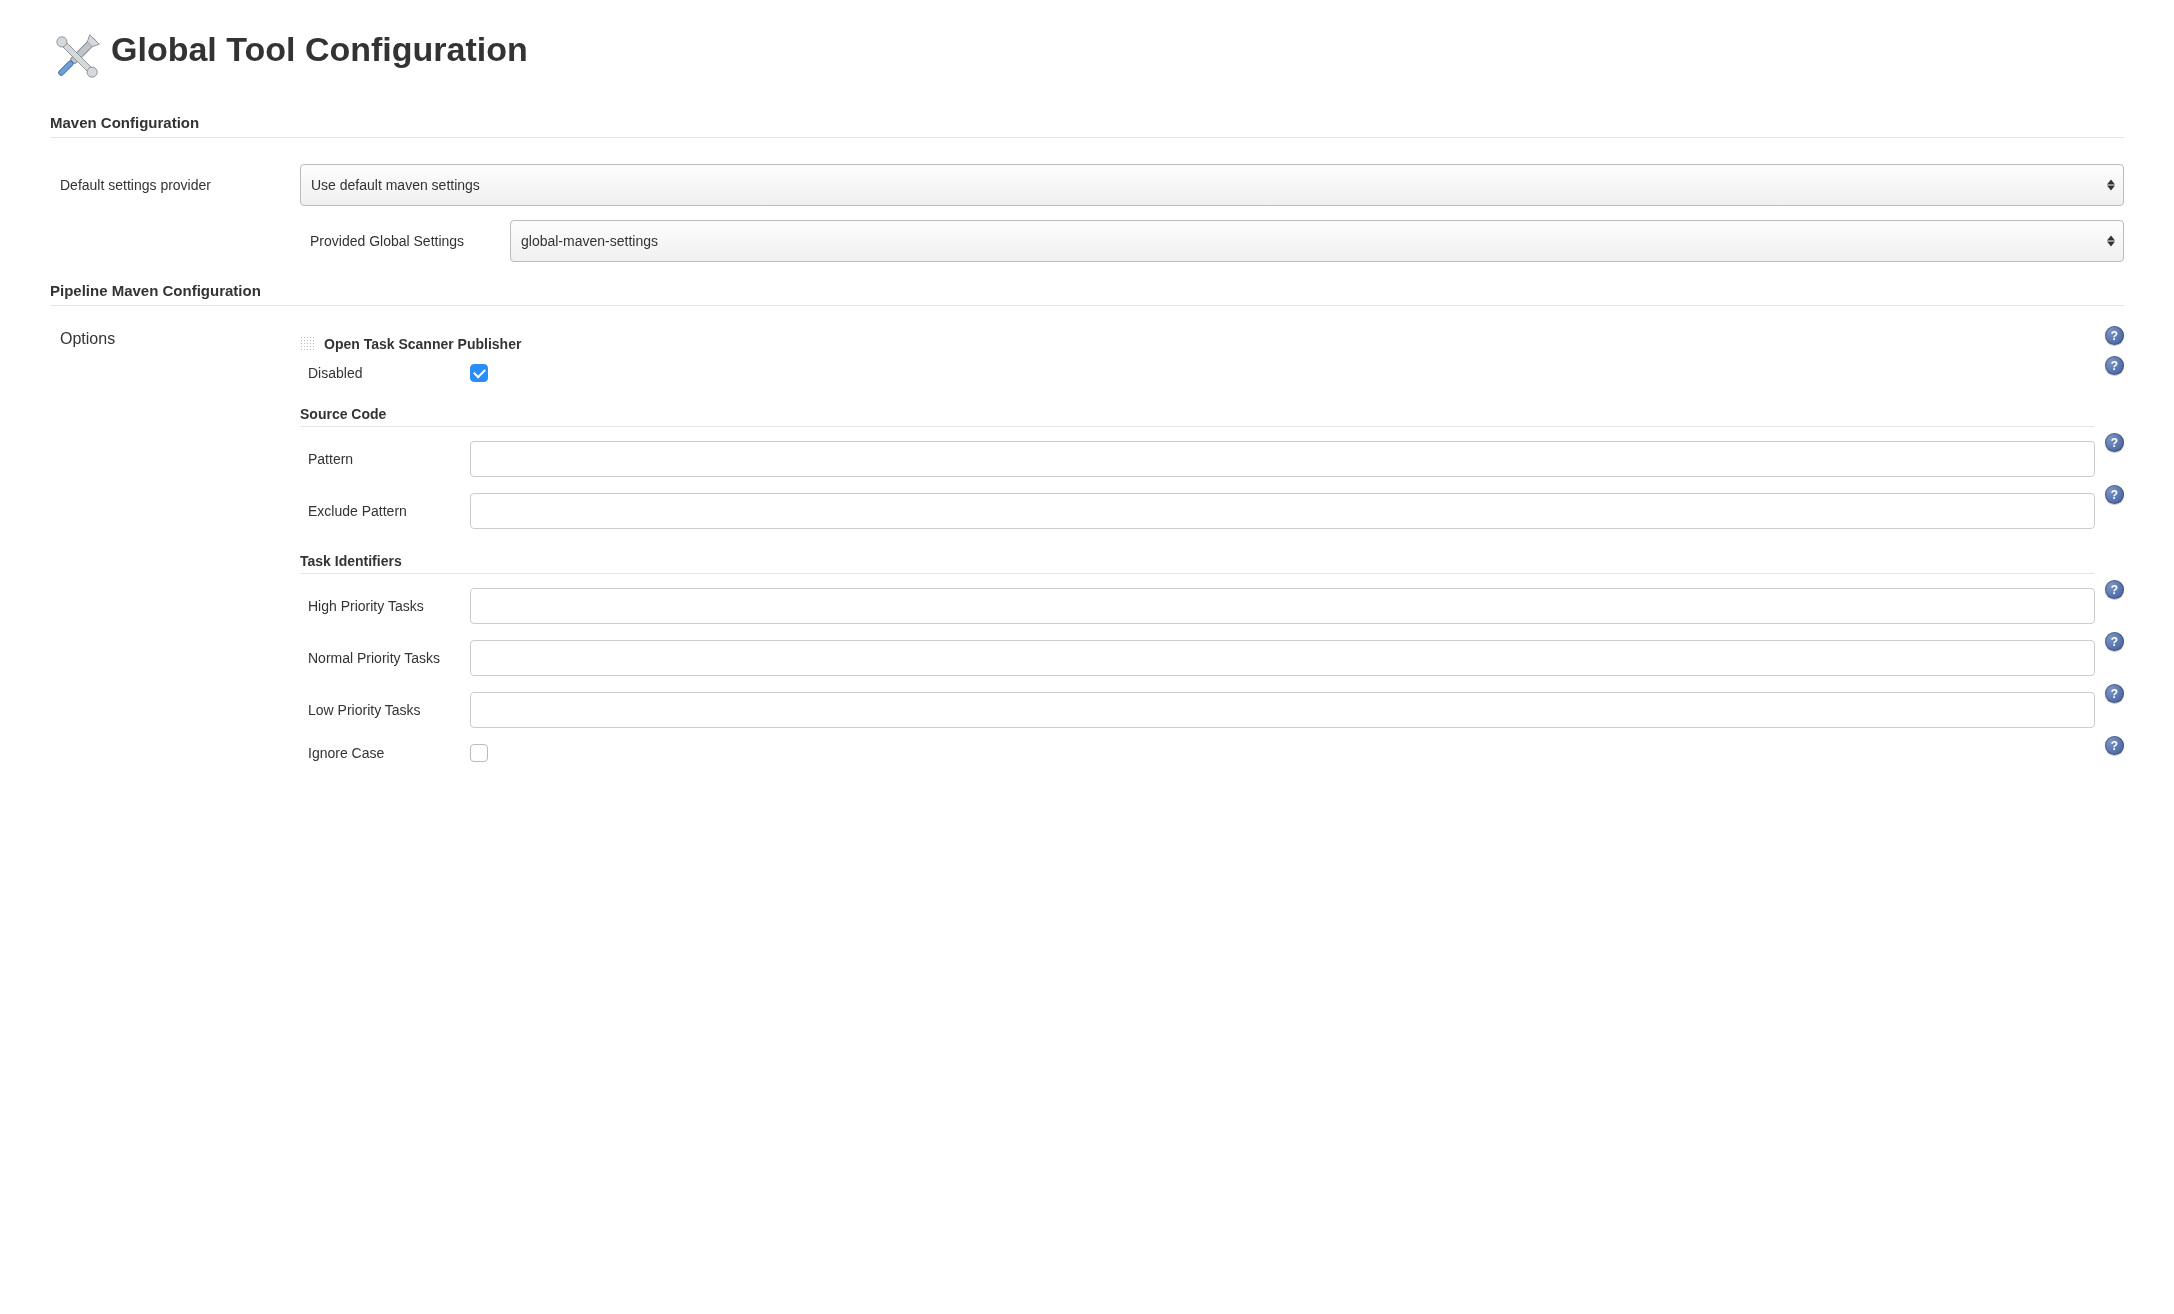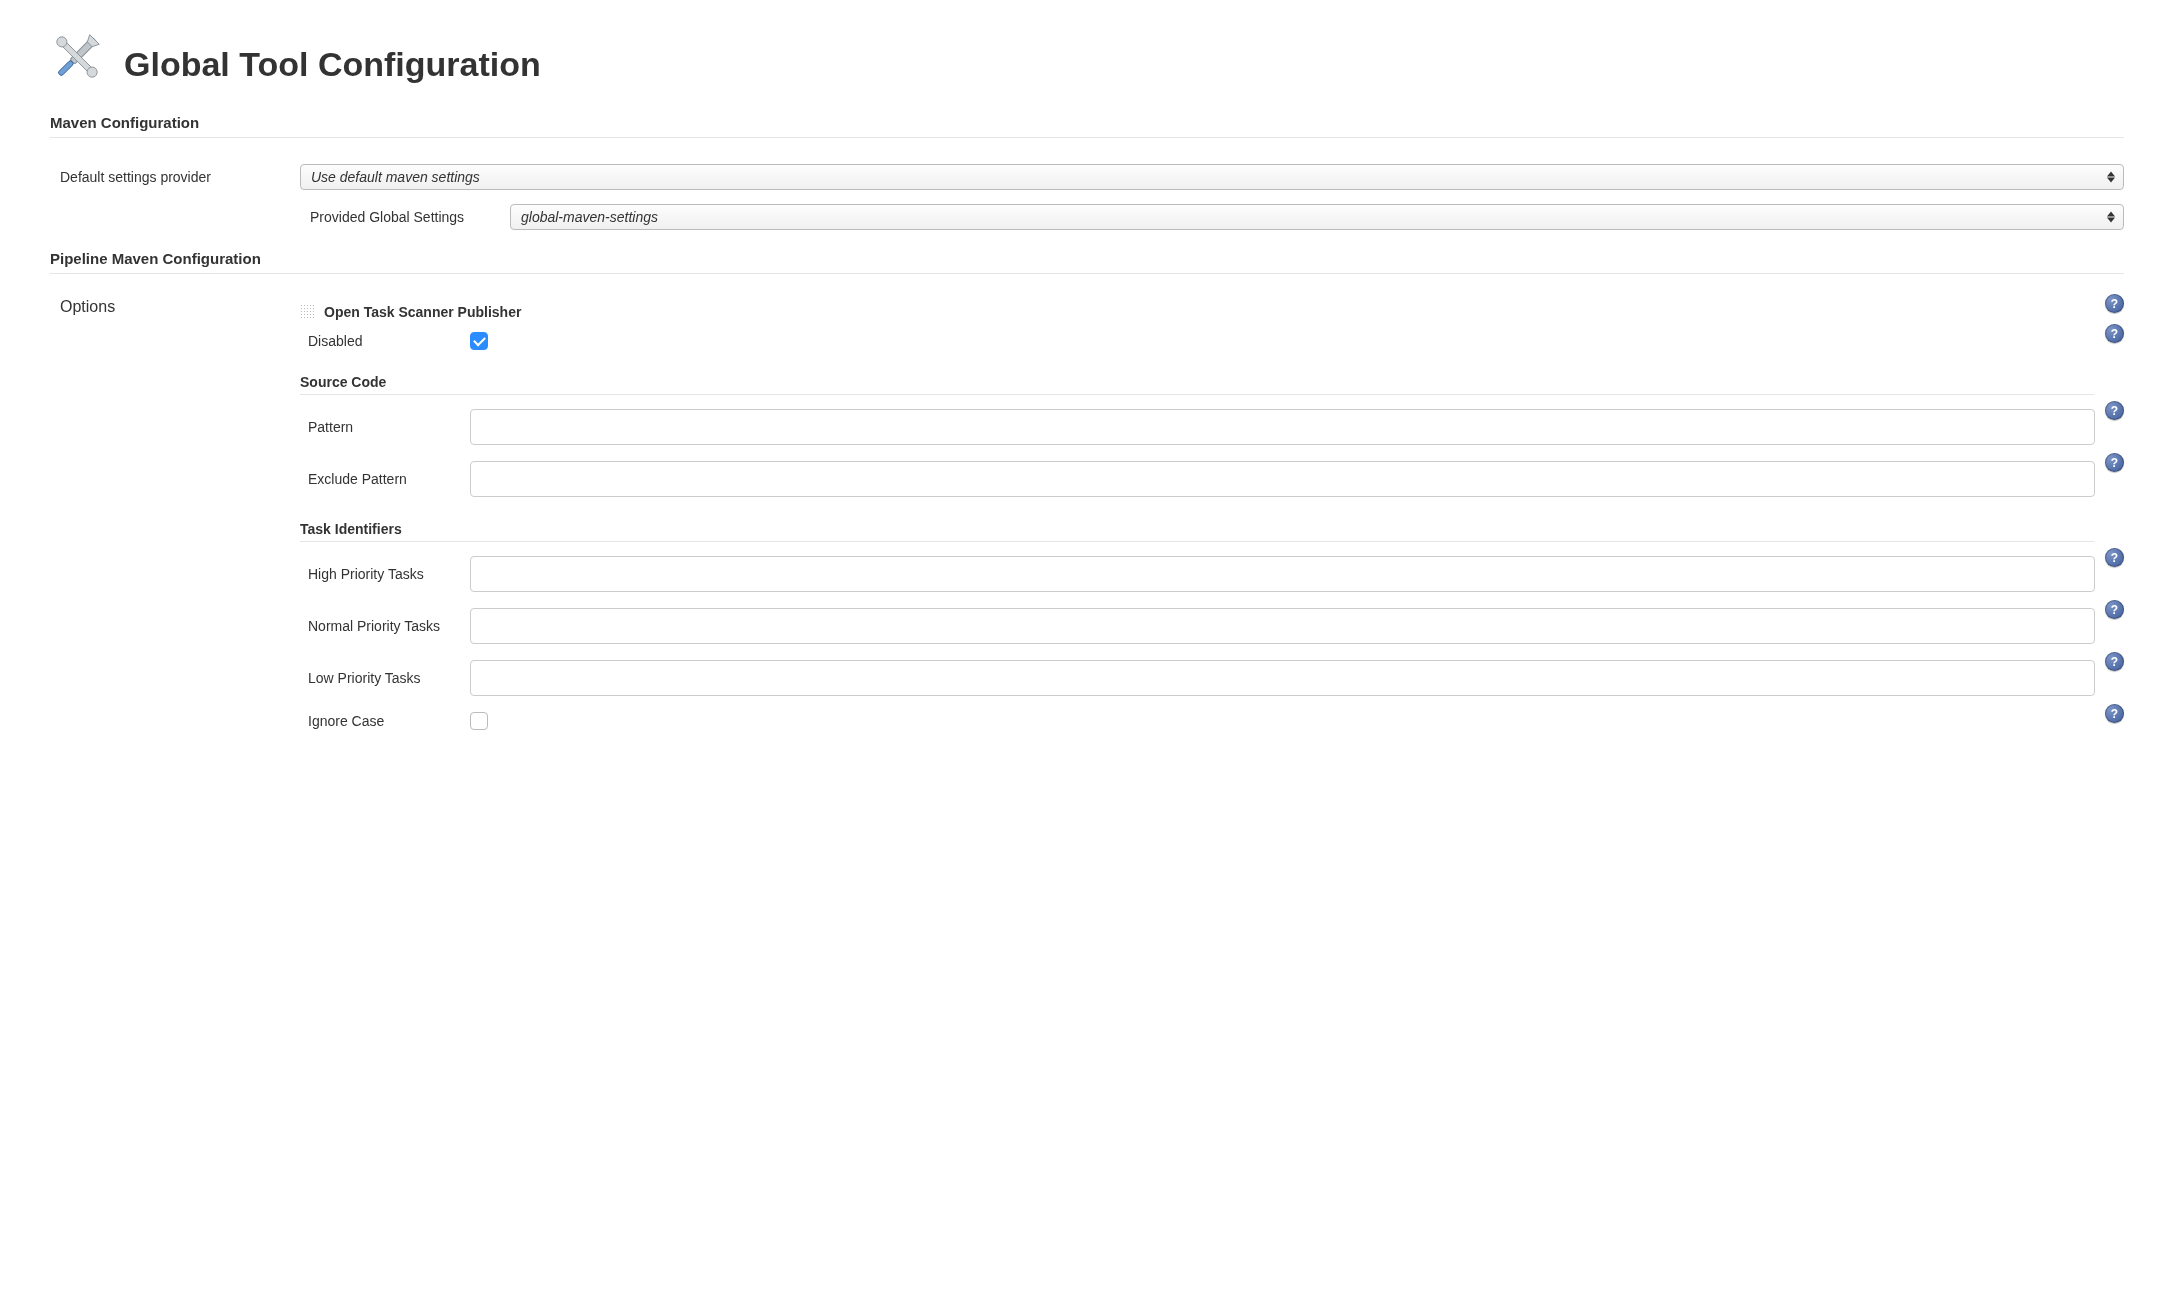--- a/index.html
+++ b/index.html
@@ -5,22 +5,22 @@
     * { box-sizing: border-box; margin: 0; padding: 0; }
     body {
       font-family: -apple-system, BlinkMacSystemFont, "Segoe UI", Helvetica, Arial, sans-serif;
       background: #fff;
       color: #333;
       padding: 30px 50px;
       font-size: 14px;
     }
     .page-header {
       display: flex;
-      align-items: flex-end;
-      gap: 20px;
+      align-items: flex-start;
+      gap: 7px;
       margin-bottom: 30px;
     }
     .tools-icon svg { display: block; }
     .page-title {
       font-size: 34px;
       font-weight: 700;
       color: #333;
     }
     .section {
       margin-bottom: 12px;
@@ -54,25 +54,24 @@
     }
     .select-wrap {
       flex: 1;
       position: relative;
       background: linear-gradient(to bottom, #fdfdfd, #f0f0f0);
       border: 1px solid #bbb;
       border-radius: 4px;
       padding: 4px 24px 4px 10px;
       font-size: 14px;
       color: #333;
-      height: 26px;
+      height: 42px;
       display: flex;
       align-items: center;
       cursor: default;
-      font-style: italic;
     }
     .select-arrows {
       position: absolute;
       right: 8px;
       top: 50%;
       transform: translateY(-50%);
       display: flex;
       flex-direction: column;
       gap: 1px;
       pointer-events: none;

